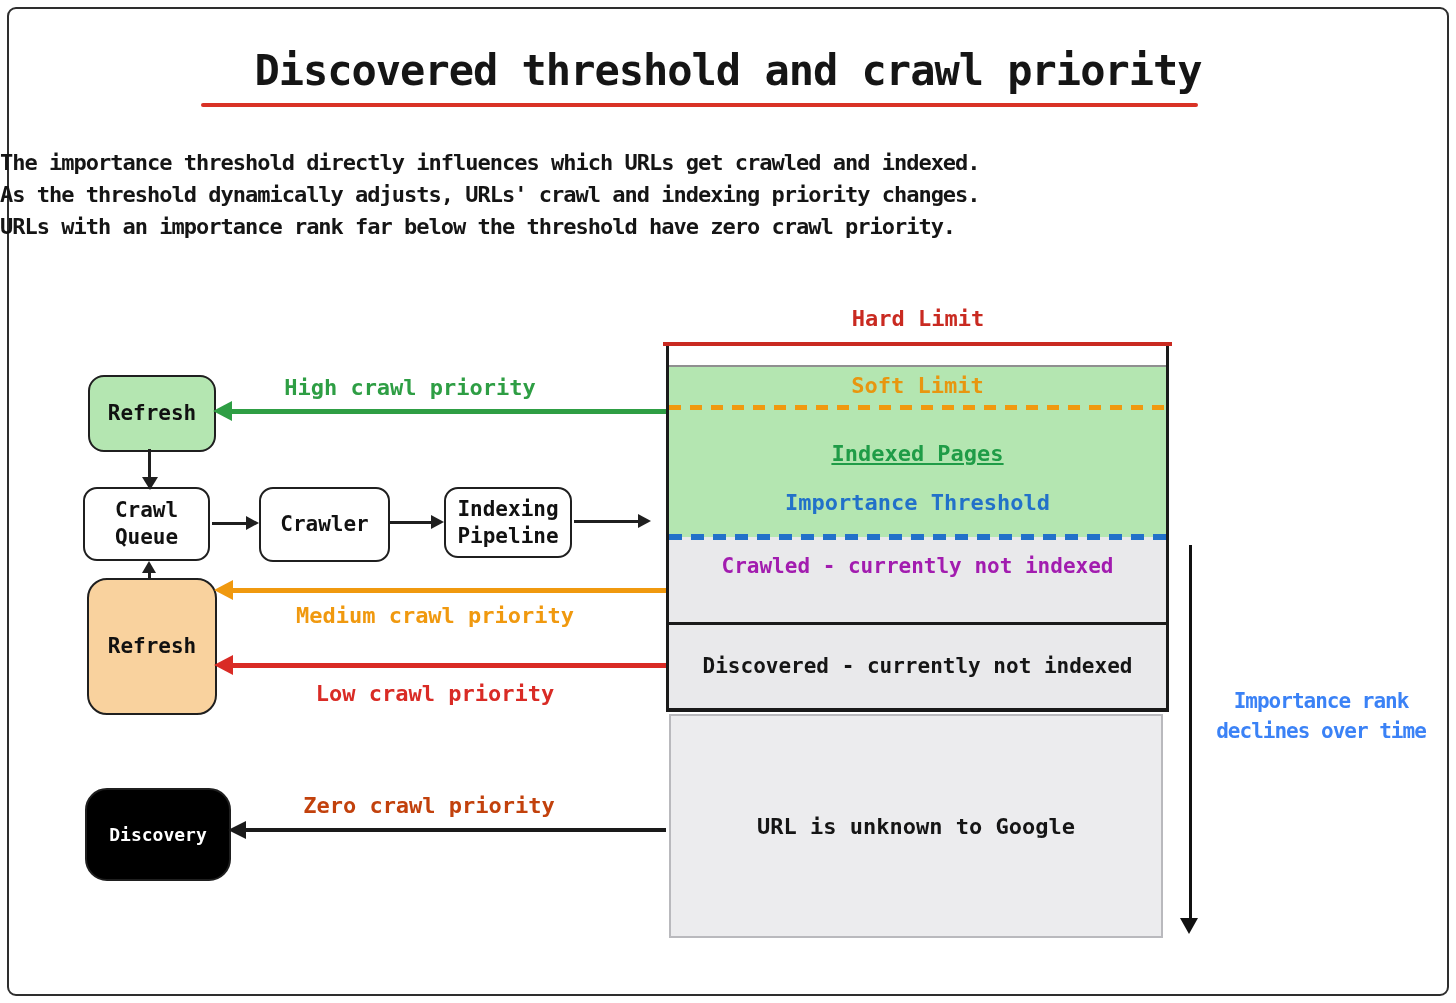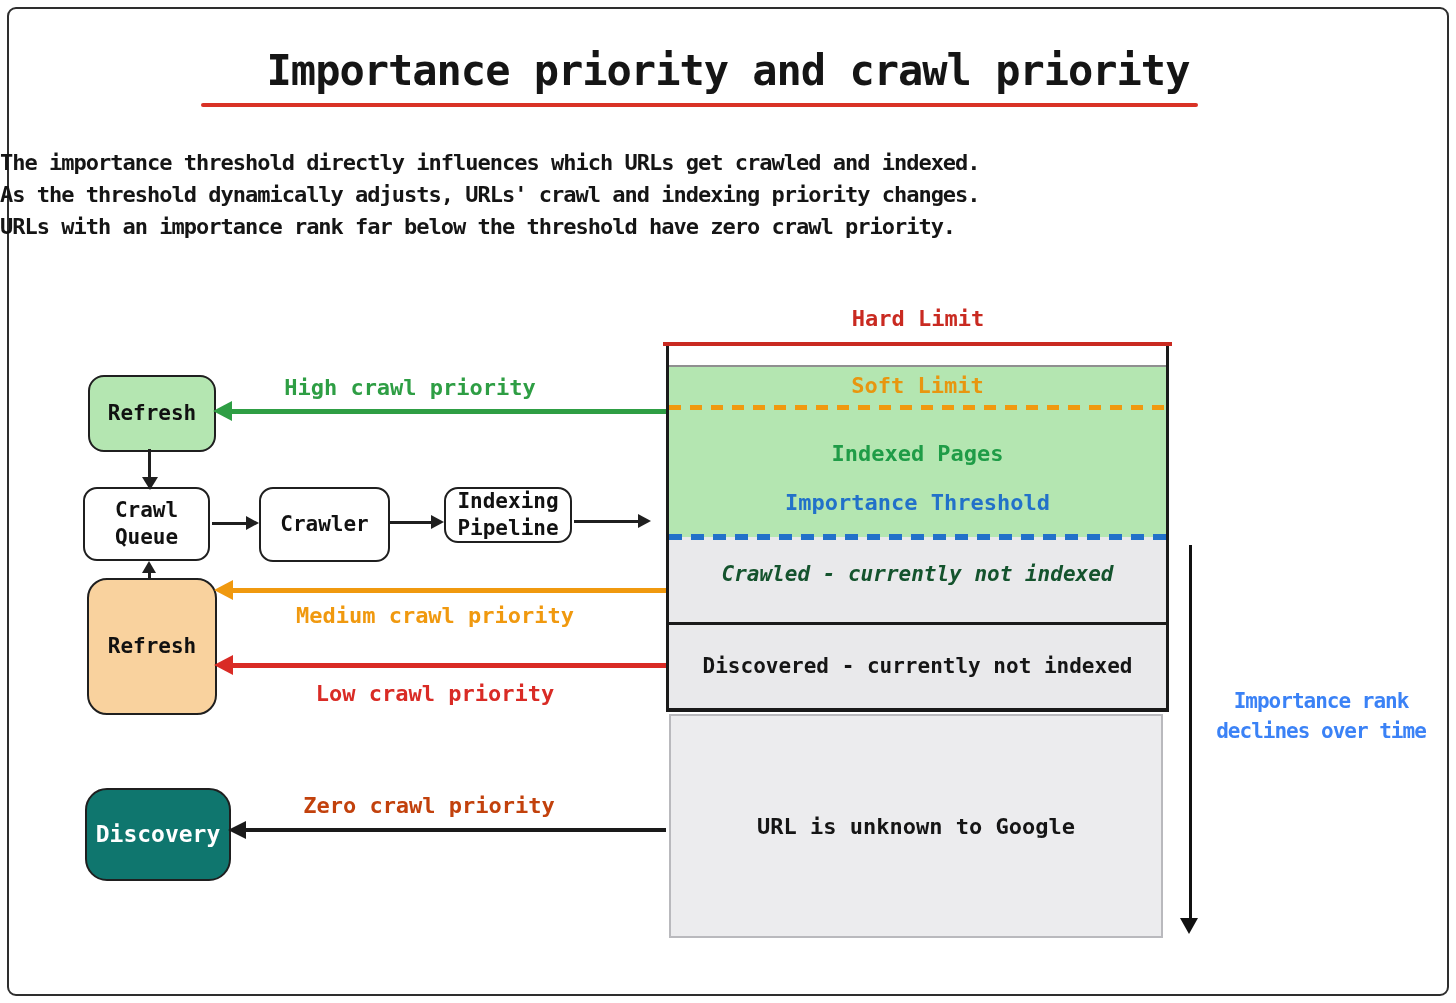--- a/index.html
+++ b/index.html
@@ -12,23 +12,23 @@
   .frame{inset:7px;border:2px solid #2e2e2e;border-radius:9px;}
   .title{top:46px;left:0;width:100%;text-align:center;font-size:42px;font-weight:bold;letter-spacing:-1px;color:#151515;}
   .title-underline{left:201px;top:103px;width:997px;height:4px;background:#d93226;border-radius:2px;}
   .intro{top:147px;left:0;width:100%;font-size:22px;line-height:32px;font-weight:600;color:#151515;letter-spacing:-1px;}
 
   .node{display:flex;align-items:center;justify-content:center;text-align:center;
         border:2px solid #1f1f1f;font-weight:600;font-size:21px;line-height:27px;background:#fff;}
   .n-refresh-high{left:88px;top:375px;width:124px;height:73px;border-radius:16px;background:#b4e6b1;}
   .n-crawl-queue{left:83px;top:487px;width:127px;height:74px;border-radius:14px;padding:0 0;box-sizing:border-box;}
   .n-crawler{left:259px;top:487px;width:127px;height:71px;border-radius:14px;}
-  .n-indexing{left:444px;top:487px;width:128px;height:56px;border-radius:14px;padding:0 6px;box-sizing:border-box;}
+  .n-indexing{left:444px;top:487px;width:128px;height:71px;border-radius:14px;padding:0 6px;box-sizing:border-box;}
   .n-refresh-med{left:87px;top:578px;width:126px;height:133px;border-radius:20px;background:#f9d29e;}
-  .n-discovery{left:85px;top:788px;width:142px;height:89px;border-radius:22px;background:#0f766e;color:#fff;font-size:23px;}
+  .n-discovery{left:85px;top:788px;width:142px;height:89px;border-radius:22px;background:#000000;color:#fff;font-size:18px;}
 
   .line{background:#1f1f1f;}
   .tri{width:0;height:0;}
   .tri-down{border-left:8px solid transparent;border-right:8px solid transparent;border-top:13px solid #1f1f1f;}
   .tri-up{border-left:7px solid transparent;border-right:7px solid transparent;border-bottom:12px solid #1f1f1f;}
   .tri-right{border-top:7px solid transparent;border-bottom:7px solid transparent;border-left:13px solid #1f1f1f;}
   .tri-left-green{border-top:10px solid transparent;border-bottom:10px solid transparent;border-right:19px solid #2e9e44;}
   .tri-left-orange{border-top:10px solid transparent;border-bottom:10px solid transparent;border-right:19px solid #f0990f;}
   .tri-left-red{border-top:10px solid transparent;border-bottom:10px solid transparent;border-right:19px solid #d92b25;}
   .tri-left-black{border-top:9px solid transparent;border-bottom:9px solid transparent;border-right:18px solid #1a1a1a;}
@@ -37,40 +37,40 @@
   .arrow-label{font-size:22px;font-weight:600;text-align:center;width:360px;}
 
   .stack-box{left:666px;top:346px;width:497px;height:362px;background:#fff;
              border-left:3px solid #1a1a1a;border-right:3px solid #1a1a1a;border-bottom:4px solid #1a1a1a;}
   .stack-box .abs{position:absolute;}
   .hard-line{left:663px;top:342px;width:509px;height:4px;background:#c92a21;}
   .hard-label{left:668px;top:306px;width:500px;text-align:center;color:#c92a21;font-size:22px;font-weight:600;}
   .green-zone{left:0;top:19px;width:100%;height:172px;background:#b4e6b1;border-top:2px solid #8f8f8f;box-sizing:border-box;}
   .soft-label{left:0;top:27px;width:100%;text-align:center;color:#e8960f;font-size:22px;font-weight:600;}
   .dash-orange{left:0;top:59px;width:100%;height:5px;background:repeating-linear-gradient(90deg,#f0990f 0 12px,transparent 12px 21px);}
-  .indexed-label{left:0;top:95px;width:100%;text-align:center;color:#1f9c47;font-size:22px;font-weight:600;}
+  .indexed-label{left:0;top:95px;width:100%;text-align:center;color:#1f9c47;font-size:22px;font-weight:600;text-decoration:underline;}
   .thresh-label{left:0;top:144px;width:100%;text-align:center;color:#2271c9;font-size:22px;font-weight:600;}
   .dash-blue{left:0;top:188px;width:100%;height:6px;background:repeating-linear-gradient(90deg,#2271c9 0 13px,transparent 13px 22px);z-index:3;}
   .gray1{left:0;top:191px;width:100%;height:85px;background:#e9e9eb;}
-  .crawled-label{left:0;top:216px;width:100%;text-align:center;font-size:21px;font-weight:600;color:#14532d;z-index:4;font-style:italic;}
+  .crawled-label{left:0;top:208px;width:100%;text-align:center;font-size:21px;font-weight:600;color:#a21caf;z-index:4;}
   .divider{left:-3px;top:276px;width:503px;height:3px;background:#1a1a1a;z-index:4;}
   .gray2{left:0;top:279px;width:100%;height:83px;background:#e9e9eb;}
   .discovered-label{left:0;top:308px;width:100%;text-align:center;font-size:21px;font-weight:600;color:#151515;}
   .url-box{left:669px;top:714px;width:494px;height:224px;background:#ececee;border:2px solid #b9b9bd;
            display:flex;align-items:center;justify-content:center;font-size:22px;font-weight:600;color:#151515;box-sizing:border-box;}
 
   .side-note{left:1196px;top:686px;width:250px;text-align:center;font-size:21px;line-height:30px;font-weight:600;color:#3b82f6;letter-spacing:-1px;}
 </style>
 </head>
 <body>
 
 <div id="canvas">
   <div class="abs frame"></div>
 
-  <div class="abs title">Importance priority and crawl priority</div>
+  <div class="abs title">Discovered threshold and crawl priority</div>
   <div class="abs title-underline"></div>
 
   <div class="abs intro">
     <div>The importance threshold directly influences which URLs get crawled and indexed.</div>
     <div>As the threshold dynamically adjusts, URLs' crawl and indexing priority changes.</div>
     <div>URLs with an importance rank far below the threshold have zero crawl priority.</div>
   </div>
 
   <div class="abs node n-refresh-high">
     <span>Refresh</span>

